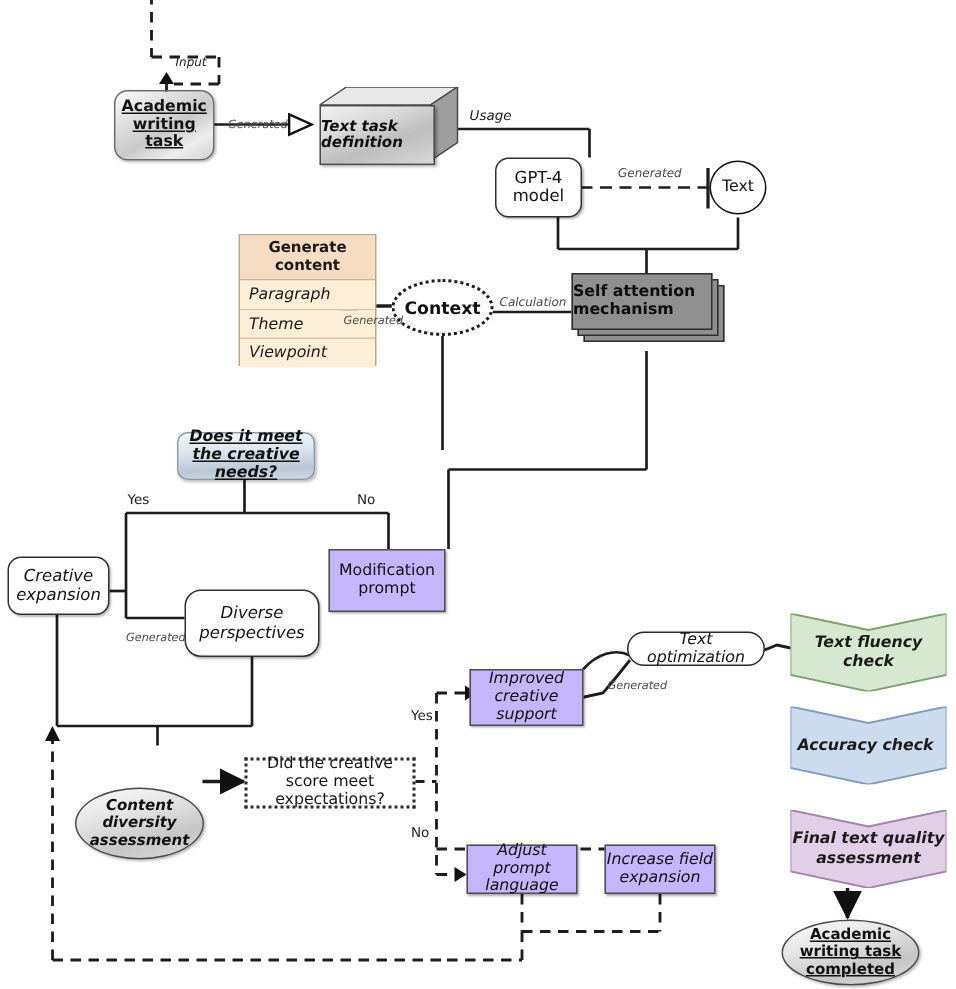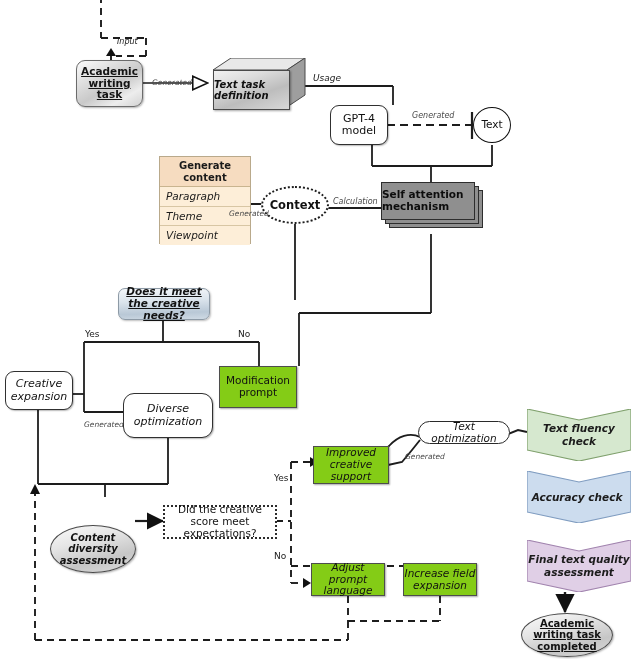--- a/index.html
+++ b/index.html
@@ -26,21 +26,21 @@
   .box3d .front{
     position:absolute;left:0;bottom:0;width:75px;height:39px;
     border:1px solid #4a4a4a;
     background:linear-gradient(160deg,#f1f1f1 0%,#dcdcdc 30%,#bdbdbd 62%,#d8d8d8 100%);
     display:flex;align-items:center;justify-content:center;
     font-style:italic;font-weight:bold;font-size:10px;color:#111;
     box-shadow:1px 1px 2px rgba(0,0,0,.35);
   }
 
   
-  .rect{border:1px solid #4d4d4d;background:#84cc16;font-size:10.5px;color:#111;}
+  .rect{border:1px solid #4d4d4d;background:#c4b5fd;font-size:10.5px;color:#111;}
   .rect.sh{box-shadow:1px 1px 1.5px rgba(0,0,0,.33);}
   .rect.ital{font-style:italic;}
 
   
   .rrect{
     border:1px solid #303030;background:#ffffff;border-radius:13px;
     font-style:italic;font-size:11px;color:#111;
     box-shadow:1px 1px 1.5px rgba(0,0,0,.28);
   }
   .pill{
@@ -255,21 +255,21 @@
 
   <div class="node decision" style="left:118px;top:288px;width:92px;height:32px;">
     <span class="nlabel">Does it meet the creative needs?</span>
   </div>
 
   <div class="node rrect" style="left:5px;top:371px;width:68px;height:39px;border-radius:9px;">
     <span class="nlabel">Creative expansion</span>
   </div>
 
   <div class="node rrect" style="left:123px;top:393px;width:90px;height:45px;border-radius:11px;">
-    <span class="nlabel">Diverse optimization</span>
+    <span class="nlabel">Diverse perspectives</span>
   </div>
 
   <div class="node rect sh" style="left:219px;top:366px;width:78px;height:42px;font-style:normal;">
     <span class="nlabel">Modification prompt</span>
   </div>
 
   <div class="node ell-grey" style="left:50px;top:497px;width:86px;height:48px;margin-top:28px;">
     <span class="nlabel">Content diversity assessment</span>
   </div>
 

